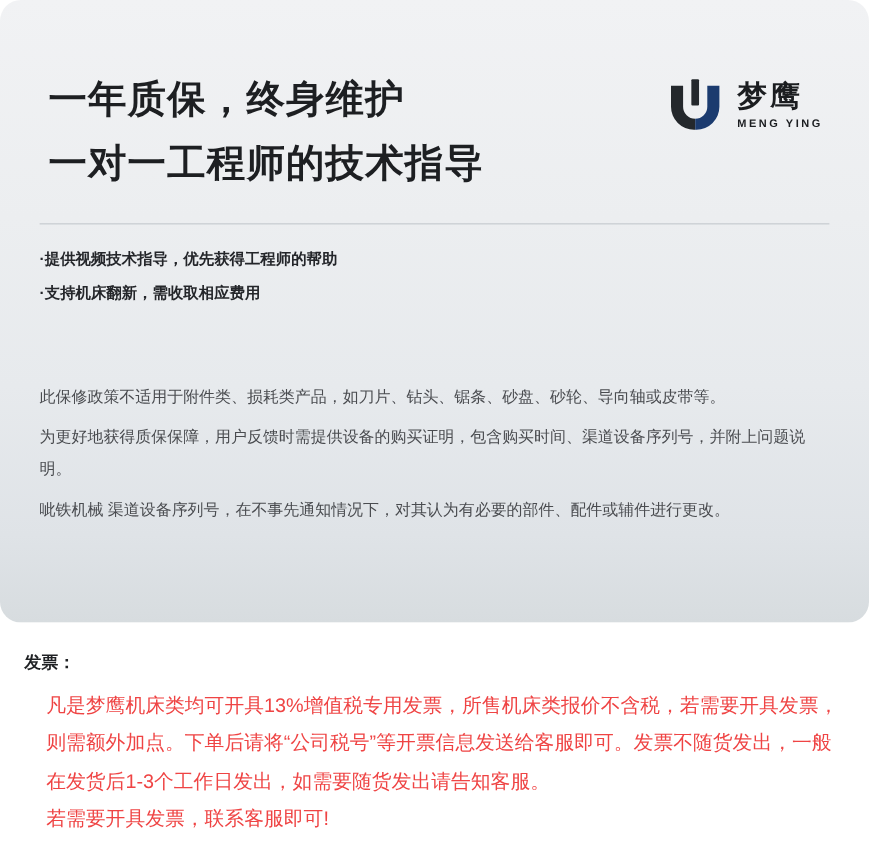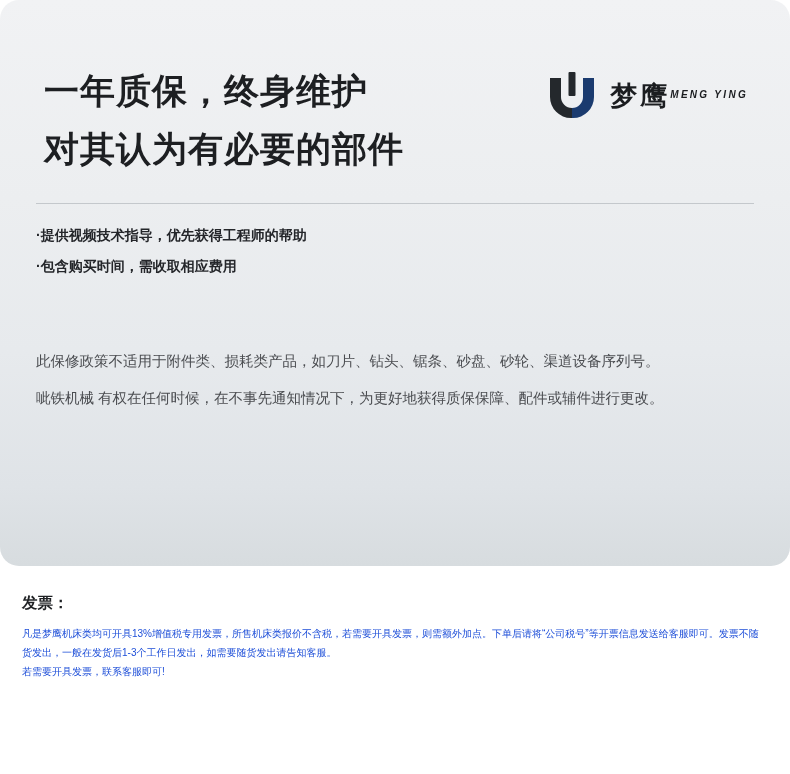--- a/index.html
+++ b/index.html
@@ -62,38 +62,36 @@
     align-items: center;
     gap: 12px;
   }
   .logo-mark {
     width: 52px;
     height: 52px;
     position: relative;
   }
   .logo-text {
     display: flex;
-    flex-direction: row;
+    flex-direction: column;
     justify-content: center;
     line-height: 1;
-    text-align: center;
   }
   .logo-cn {
     font-size: 27px;
     font-weight: bold;
     color: #1b1d20;
     letter-spacing: 3px;
   }
   .logo-en {
     font-size: 10px;
     font-weight: bold;
     color: #1b1d20;
     letter-spacing: 2.3px;
     margin-top: 7px;
-    font-style: italic;
   }
 
   .divider {
     position: absolute;
     left: 36px;
     right: 36px;
     top: 203px;
     height: 1px;
     background: #c4c8cc;
   }
@@ -142,65 +140,67 @@
     background: #ffffff;
   }
   .invoice-title {
     font-size: 15.5px;
     font-weight: bold;
     color: #1f2124;
     margin-bottom: 10px;
     line-height: 1.4;
   }
   .invoice-body {
-    font-size: 10px;
-    color: #1d4ed8;
+    font-size: 18px;
+    color: #ef4444;
     line-height: 1.92;
+    margin-left: 20px;
   }
   .invoice-body p {
     margin: 0;
   }
 </style>
 </head>
 <body>
 
 <div class="page">
 
   <div class="banner">
     <div class="banner-inner">
 
       <div class="headline">
         <div class="headline-line">一年质保，终身维护</div>
-        <div class="headline-line">对其认为有必要的部件</div>
+        <div class="headline-line">一对一工程师的技术指导</div>
       </div>
 
       <div class="logo-wrap">
         <div class="logo-mark">
           <svg width="52" height="52" viewBox="0 0 52 52" aria-hidden="true">
             <path d="M4 8 h11 v19 a11 11 0 0 0 11 11 h0 v10 h-1 a21 21 0 0 1 -21 -21 z" fill="#24282c"></path>
             <path d="M48 8 h-11 v19 a11 11 0 0 1 -11 11 h0 v10 h1 a21 21 0 0 0 21 -21 z" fill="#1b3b6f"></path>
             <rect x="22.5" y="2" width="7" height="24" rx="1" fill="#24282c"></rect>
           </svg>
         </div>
         <div class="logo-text">
           <span class="logo-cn">梦鹰</span>
           <span class="logo-en">MENG YING</span>
         </div>
       </div>
 
       <div class="divider"></div>
 
       <div class="bullets">
         <div class="bullet">·提供视频技术指导，优先获得工程师的帮助</div>
-        <div class="bullet">·包含购买时间，需收取相应费用</div>
+        <div class="bullet">·支持机床翻新，需收取相应费用</div>
       </div>
 
       <div class="paras">
-        <p class="para">此保修政策不适用于附件类、损耗类产品，如刀片、钻头、锯条、砂盘、砂轮、渠道设备序列号。</p>
-        <p class="para last">呲铁机械 有权在任何时候，在不事先通知情况下，为更好地获得质保保障、配件或辅件进行更改。</p>
+        <p class="para">此保修政策不适用于附件类、损耗类产品，如刀片、钻头、锯条、砂盘、砂轮、导向轴或皮带等。</p>
+        <p class="para">为更好地获得质保保障，用户反馈时需提供设备的购买证明，包含购买时间、渠道设备序列号，并附上问题说明。</p>
+        <p class="para last">呲铁机械 渠道设备序列号，在不事先通知情况下，对其认为有必要的部件、配件或辅件进行更改。</p>
       </div>
 
     </div>
   </div>
 
   <div class="invoice">
     <div class="invoice-title">发票：</div>
     <div class="invoice-body">
       <p>凡是梦鹰机床类均可开具13%增值税专用发票，所售机床类报价不含税，若需要开具发票，则需额外加点。下单后请将“公司税号”等开票信息发送给客服即可。发票不随货发出，一般在发货后1-3个工作日发出，如需要随货发出请告知客服。</p>
       <p>若需要开具发票，联系客服即可!</p>

